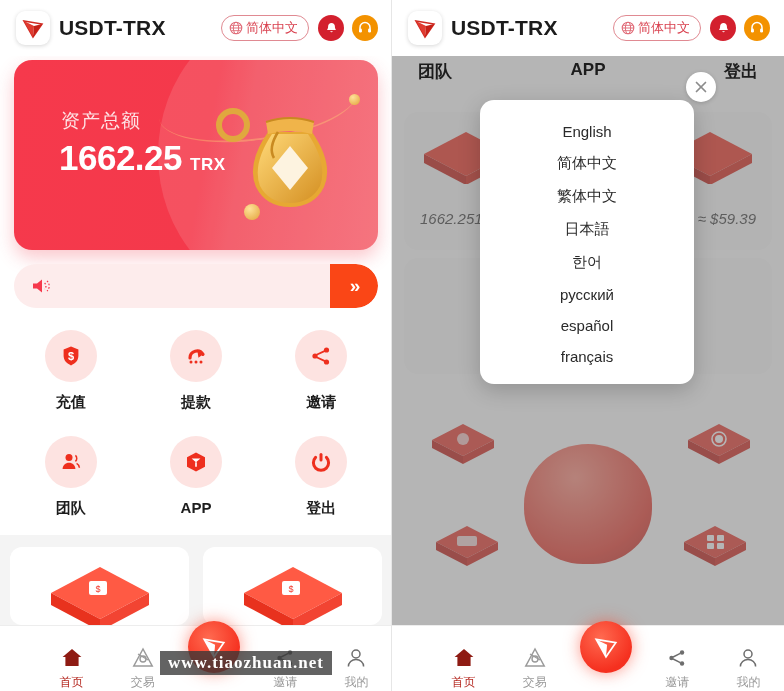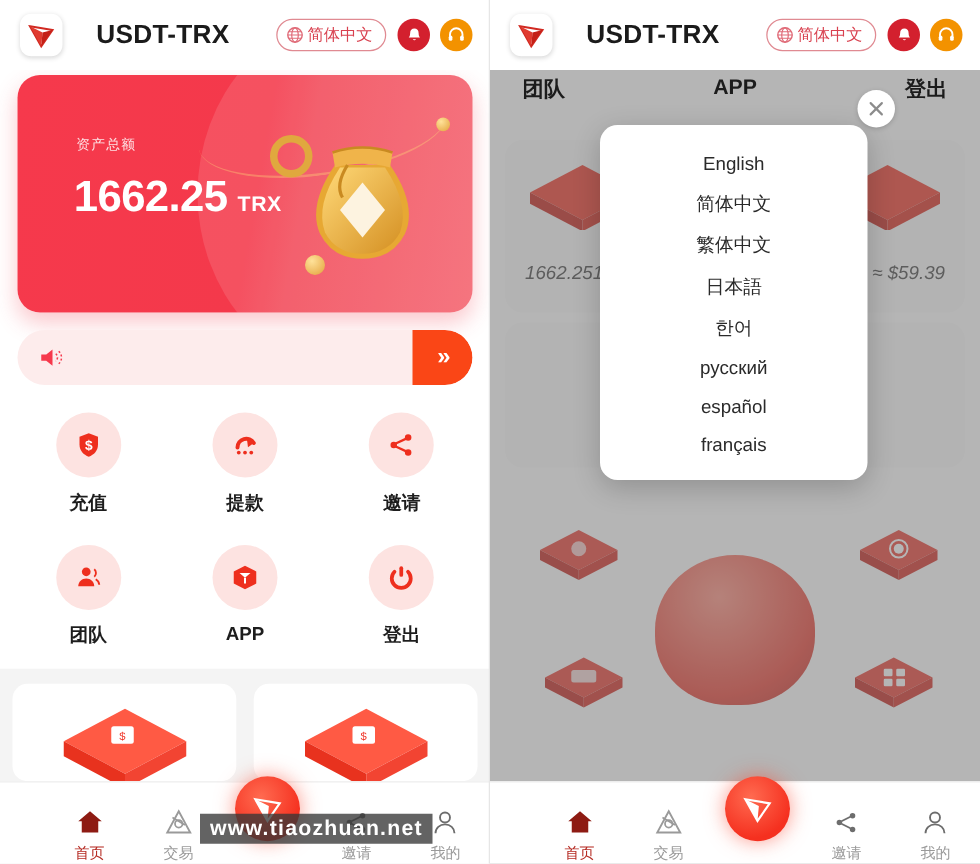--- a/index.html
+++ b/index.html
@@ -10,21 +10,21 @@
     display:flex;
   }
   .panel { width:392px; height:691px; position:relative; overflow:hidden; background:#ffffff; }
   .panel-divider { position:absolute; left:391px; top:0; width:1px; height:691px; background:#e6e6e6; z-index:60; }
 
   
   .app-header {
     height:56px; display:flex; align-items:center; padding:0 14px 0 16px;
     background:#ffffff; position:relative; z-index:5;
   }
-  .brand { display:flex; align-items:center; gap:27px; flex:1; }
+  .brand { display:flex; align-items:center; gap:9px; flex:1; }
   .brand-logo {
     width:34px; height:34px; border-radius:9px; background:#fff;
     box-shadow:0 1px 4px rgba(0,0,0,.16); display:flex; align-items:center;
     justify-content:center; position:relative;
   }
   .brand-title { font-size:21px; font-weight:bold; color:#1b1b1b; letter-spacing:.2px; }
   .lang-pill {
     display:flex; align-items:center; gap:3px; border:1px solid #e08a92;
     border-radius:14px; padding:3px 10px 3px 7px; color:#d9414f; font-size:13px;
     background:#fff; white-space:nowrap; margin-right:9px;
@@ -40,21 +40,21 @@
   .hero {
     position:relative; height:190px; border-radius:18px; overflow:hidden;
     background:linear-gradient(100deg,#f6394c 0%,#f4394b 52%,#f24b5a 62%,#f4626e 100%);
     box-shadow:0 8px 18px rgba(242,57,76,.28);
   }
   .hero-blob { position:absolute; right:-40px; top:-50px; width:260px; height:290px;
     border-radius:50%; background:rgba(255,255,255,.12); }
   .hero-swoosh { position:absolute; right:20px; top:10px; width:200px; height:70px;
     border-bottom:2px solid rgba(255,220,120,.35); border-radius:50%;
     transform:rotate(-8deg); }
-  .hero-label { position:absolute; left:47px; top:48px; font-size:11px;
+  .hero-label { position:absolute; left:47px; top:48px; font-size:19px;
     color:rgba(255,255,255,.85); letter-spacing:1px; }
   .hero-amount { position:absolute; left:45px; top:78px; display:flex;
     align-items:baseline; gap:8px; color:#fff; }
   .hero-amount .num { font-size:35px; font-weight:bold; letter-spacing:-.5px; }
   .hero-amount .unit { font-size:17px; font-weight:bold; letter-spacing:.5px; }
   .money-bag { position:absolute; right:36px; top:42px; width:104px; height:108px; }
   .coin { position:absolute; border-radius:50%;
     background:radial-gradient(circle at 35% 30%,#ffe29a,#e2a23a); }
   .coin.c1 { width:11px; height:11px; right:18px; top:34px; }
   .coin.c2 { width:16px; height:16px; right:118px; bottom:30px; }
@@ -147,21 +147,21 @@
   .mining-art { position:absolute; left:0; right:0; top:398px; height:230px; }
   .mining-core { position:absolute; left:50%; top:46px; transform:translateX(-50%);
     width:128px; height:120px; border-radius:50% 50% 46% 46%;
     background:radial-gradient(circle at 40% 28%,#ff8e7d,#e8392d 68%,#b8201a); }
   .mining-dome { position:absolute; left:50%; top:10px; transform:translateX(-50%);
     width:190px; height:190px; border-radius:50%;
     border:1px solid rgba(255,255,255,.45); }
   .mchip { position:absolute; width:70px; height:44px; }
   .watermark {
     position:absolute; z-index:50; left:160px; top:651px;
-    background:rgba(55,55,55,.78); color:#fff; font-family:Liberation Sans, sans-serif;
+    background:rgba(55,55,55,.78); color:#fff; font-family:Liberation Serif, serif;
     font-size:17px; font-weight:bold; letter-spacing:1px; padding:2px 8px;
   }
 </style>
 </head>
 <body>
 
 <div class="panel">
 
   <div class="app-header">
     <div class="brand">

